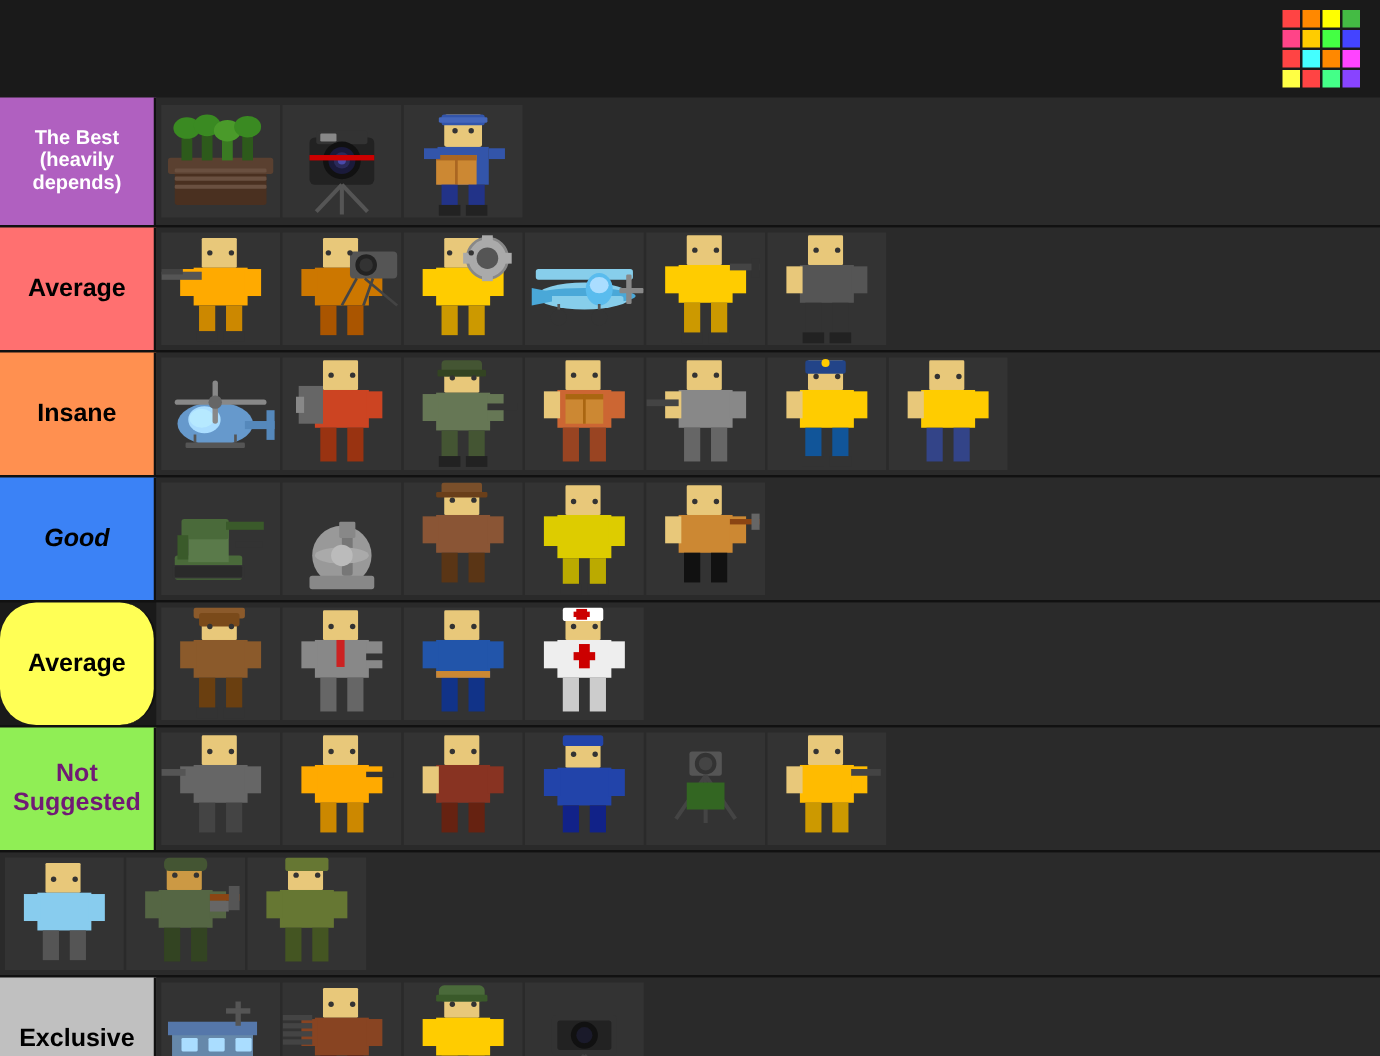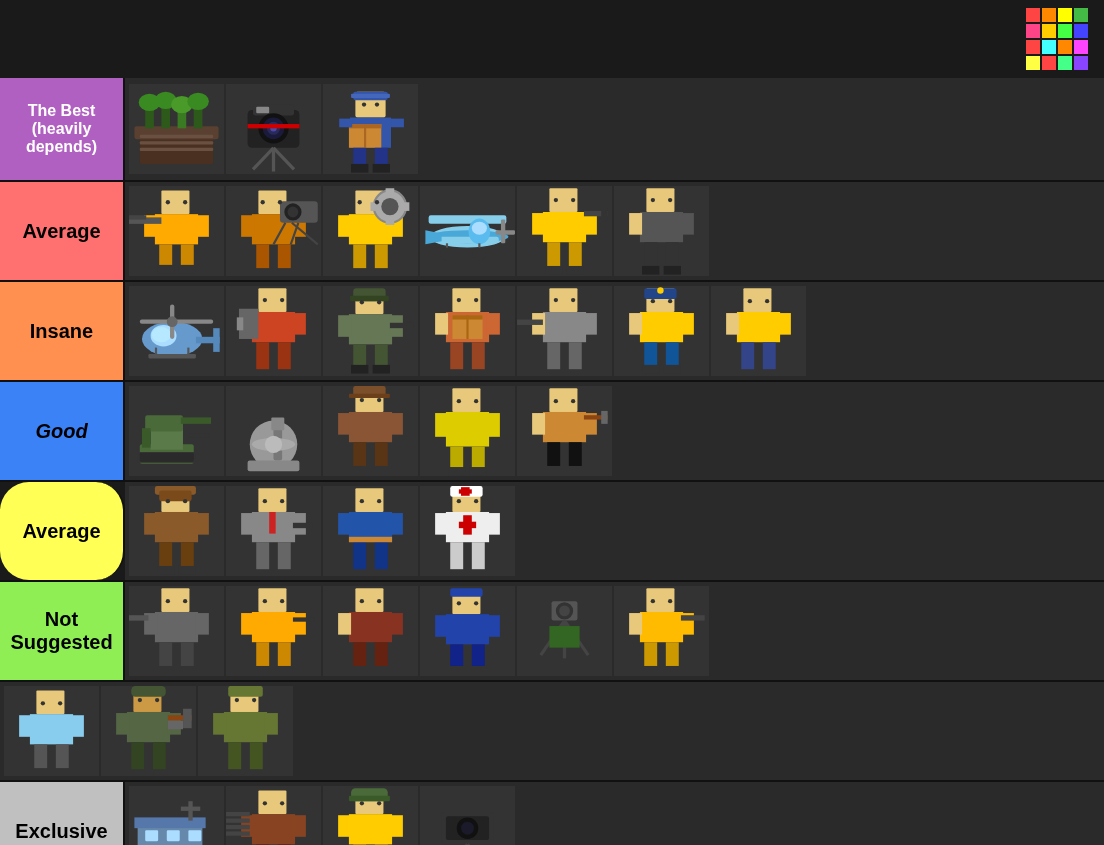--- a/index.html
+++ b/index.html
@@ -608,21 +608,21 @@
           <rect x="28" y="53" width="12" height="25" fill="#cccccc"></rect>
           <rect x="48" y="53" width="12" height="25" fill="#cccccc"></rect>
           <circle cx="36" cy="15" r="2" fill="#333"></circle>
           <circle cx="52" cy="15" r="2" fill="#333"></circle>
         </svg>
       </div>
     </div>
   </div>
 
   <div class="tier-row">
-    <div class="tier-label tier-notsuggested" style="background:#90ee55; color:#000000;">Not Suggested</div>
+    <div class="tier-label tier-notsuggested" style="background:#90ee55; color:#701a75;">Not Suggested</div>
     <div class="tier-items">
 
       <div class="tier-item">
         <svg viewBox="0 0 88 85" xmlns="http://www.w3.org/2000/svg">
           <rect x="30" y="3" width="26" height="22" fill="#e8c87a" rx="1"></rect>
           <rect x="24" y="25" width="40" height="28" fill="#666"></rect>
           <rect x="14" y="26" width="12" height="20" fill="#666"></rect>
           <rect x="62" y="26" width="12" height="20" fill="#666"></rect>
           <rect x="28" y="53" width="12" height="22" fill="#444"></rect>
           <rect x="48" y="53" width="12" height="22" fill="#444"></rect>

